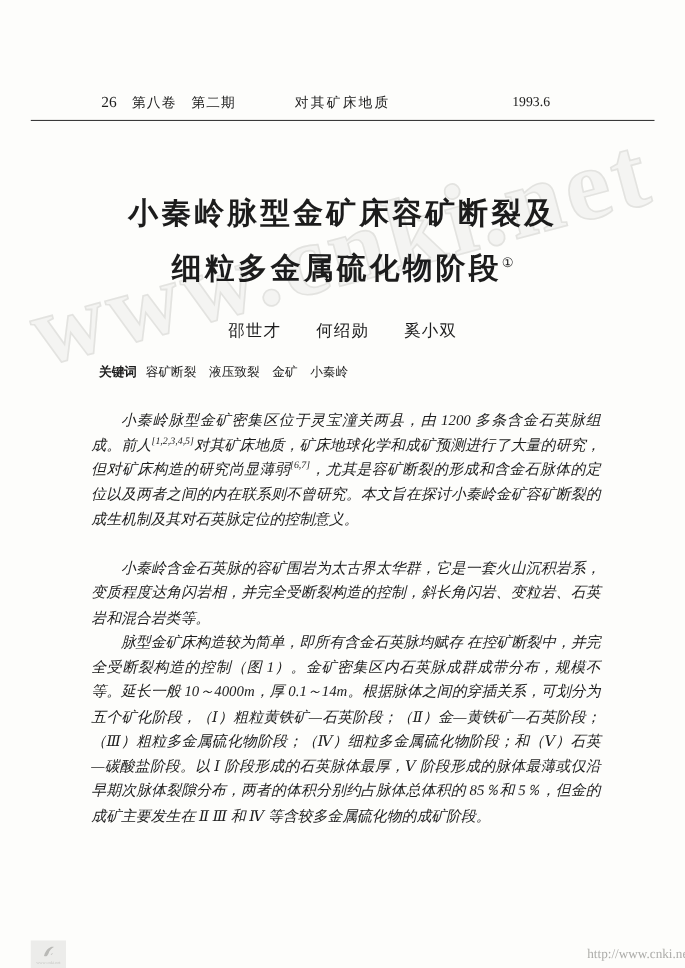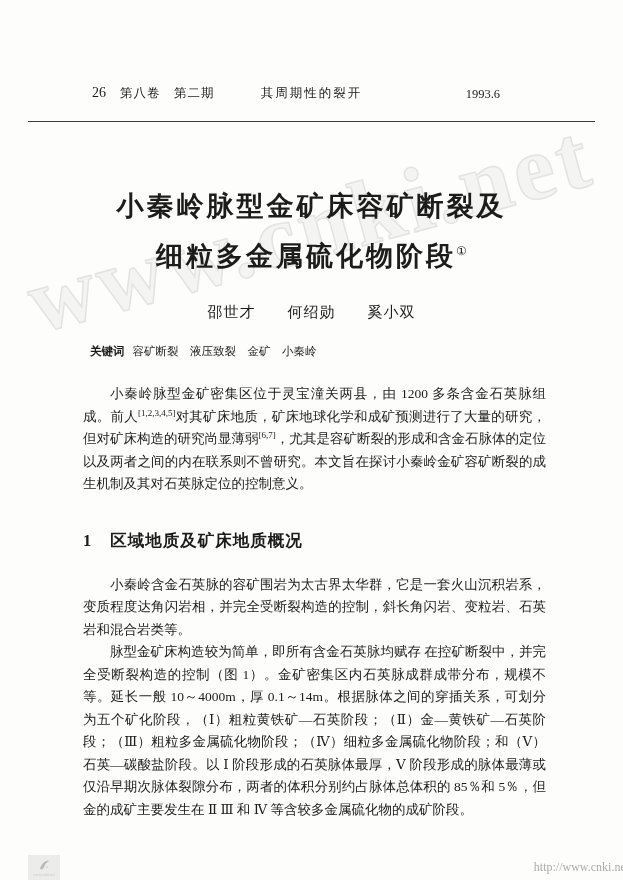--- a/index.html
+++ b/index.html
@@ -29,25 +29,25 @@
     -webkit-text-stroke: 1.5px #e3e3e0;
     white-space: nowrap;
     pointer-events: none;
     z-index: 0;
   }
   .content { position: relative; z-index: 1; }
 
   .header {
     position: relative;
     margin: 85px 28px 0 28px;
-    padding-bottom: 19px;
+    padding-bottom: 7px;
     border-bottom: 1.6px solid #3a3a3a;
     font-size: 12.5px;
     display: flex;
-    align-items: flex-end;
+    align-items: flex-start;
   }
   .h-left { margin-left: 64px; letter-spacing: 1px; }
   .h-left .pgnum { font-size: 14px; margin-right: 14px; letter-spacing: 0; }
   .h-center {
     position: absolute;
     left: 50%;
     transform: translateX(-50%);
     letter-spacing: 2px;
   }
   .h-right { margin-left: auto; margin-right: 95px; }
@@ -86,20 +86,21 @@
     font-size: 11.5px;
     line-height: 19px;
   }
 
   .body-par {
     margin: 0 77px 0 83px;
     font-size: 13.5px;
     line-height: 22.5px;
     text-align: justify;
     text-indent: 2em;
+    font-style: italic;
   }
   .body-par sup { font-size: 9px; line-height: 0; }
   .par-first { margin-top: 22px; }
 
   .section-heading {
     margin: 34px 77px 0 83px;
     font-size: 16.5px;
     font-weight: bold;
     letter-spacing: 1px;
   }
@@ -154,37 +155,36 @@
 <body>
 
 <div class="page">
 
   <div class="watermark">www.cnki.net</div>
 
   <div class="content">
 
     <div class="header">
       <span class="h-left"><span class="pgnum">26</span><span>第八卷　第二期</span></span>
-      <span class="h-center">其周期性的裂开</span>
+      <span class="h-center">对其矿床地质</span>
       <span class="h-right">1993.6</span>
     </div>
 
     <div class="title-block">
       <div class="title-line">小秦岭脉型金矿床容矿断裂及</div>
       <div class="title-line"><span>细粒多金属硫化物阶段</span><sup>①</sup></div>
     </div>
 
     <div class="authors">邵世才　　何绍勋　　奚小双</div>
 
 
     <p class="keywords"><span class="lbl">关键词</span><span>容矿断裂　液压致裂　金矿　小秦岭</span></p>
 
     <p class="body-par par-first"><span>小秦岭脉型金矿密集区位于灵宝潼关两县，由 1200 多条含金石英脉组成。前人</span><sup>[1,2,3,4,5]</sup><span>对其矿床地质，矿床地球化学和成矿预测进行了大量的研究，但对矿床构造的研究尚显薄弱</span><sup>[6,7]</sup><span>，尤其是容矿断裂的形成和含金石脉体的定位以及两者之间的内在联系则不曾研究。本文旨在探讨小秦岭金矿容矿断裂的成生机制及其对石英脉定位的控制意义。</span></p>
 
-    <div class="section-heading"><span class="sec-num">1</span><span>区域地质及矿床地质概况</span></div>
 
     <p class="body-par par-after-heading">小秦岭含金石英脉的容矿围岩为太古界太华群，它是一套火山沉积岩系，变质程度达角闪岩相，并完全受断裂构造的控制，斜长角闪岩、变粒岩、石英岩和混合岩类等。</p>
     <p class="body-par par-follow">脉型金矿床构造较为简单，即所有含金石英脉均赋存 在控矿断裂中，并完全受断裂构造的控制（图 1）。金矿密集区内石英脉成群成带分布，规模不等。延长一般 10～4000m，厚 0.1～14m。根据脉体之间的穿插关系，可划分为五个矿化阶段，（Ⅰ）粗粒黄铁矿—石英阶段；（Ⅱ）金—黄铁矿—石英阶段；（Ⅲ）粗粒多金属硫化物阶段；（Ⅳ）细粒多金属硫化物阶段；和（Ⅴ）石英—碳酸盐阶段。以 Ⅰ 阶段形成的石英脉体最厚，Ⅴ 阶段形成的脉体最薄或仅沿早期次脉体裂隙分布，两者的体积分别约占脉体总体积的 85％和 5％，但金的成矿主要发生在 Ⅱ Ⅲ 和 Ⅳ 等含较多金属硫化物的成矿阶段。</p>
 
   </div>
 
   <div class="scan-footer">
     <div class="cnki-logo-box">
       <svg width="14" height="13" viewBox="0 0 14 13">
         <path d="M3,10 C5,3 10,1 12,2 C10,3 8,5 7,8 C6,10 5,11 3,10 Z" fill="#b9b9b6"></path>

